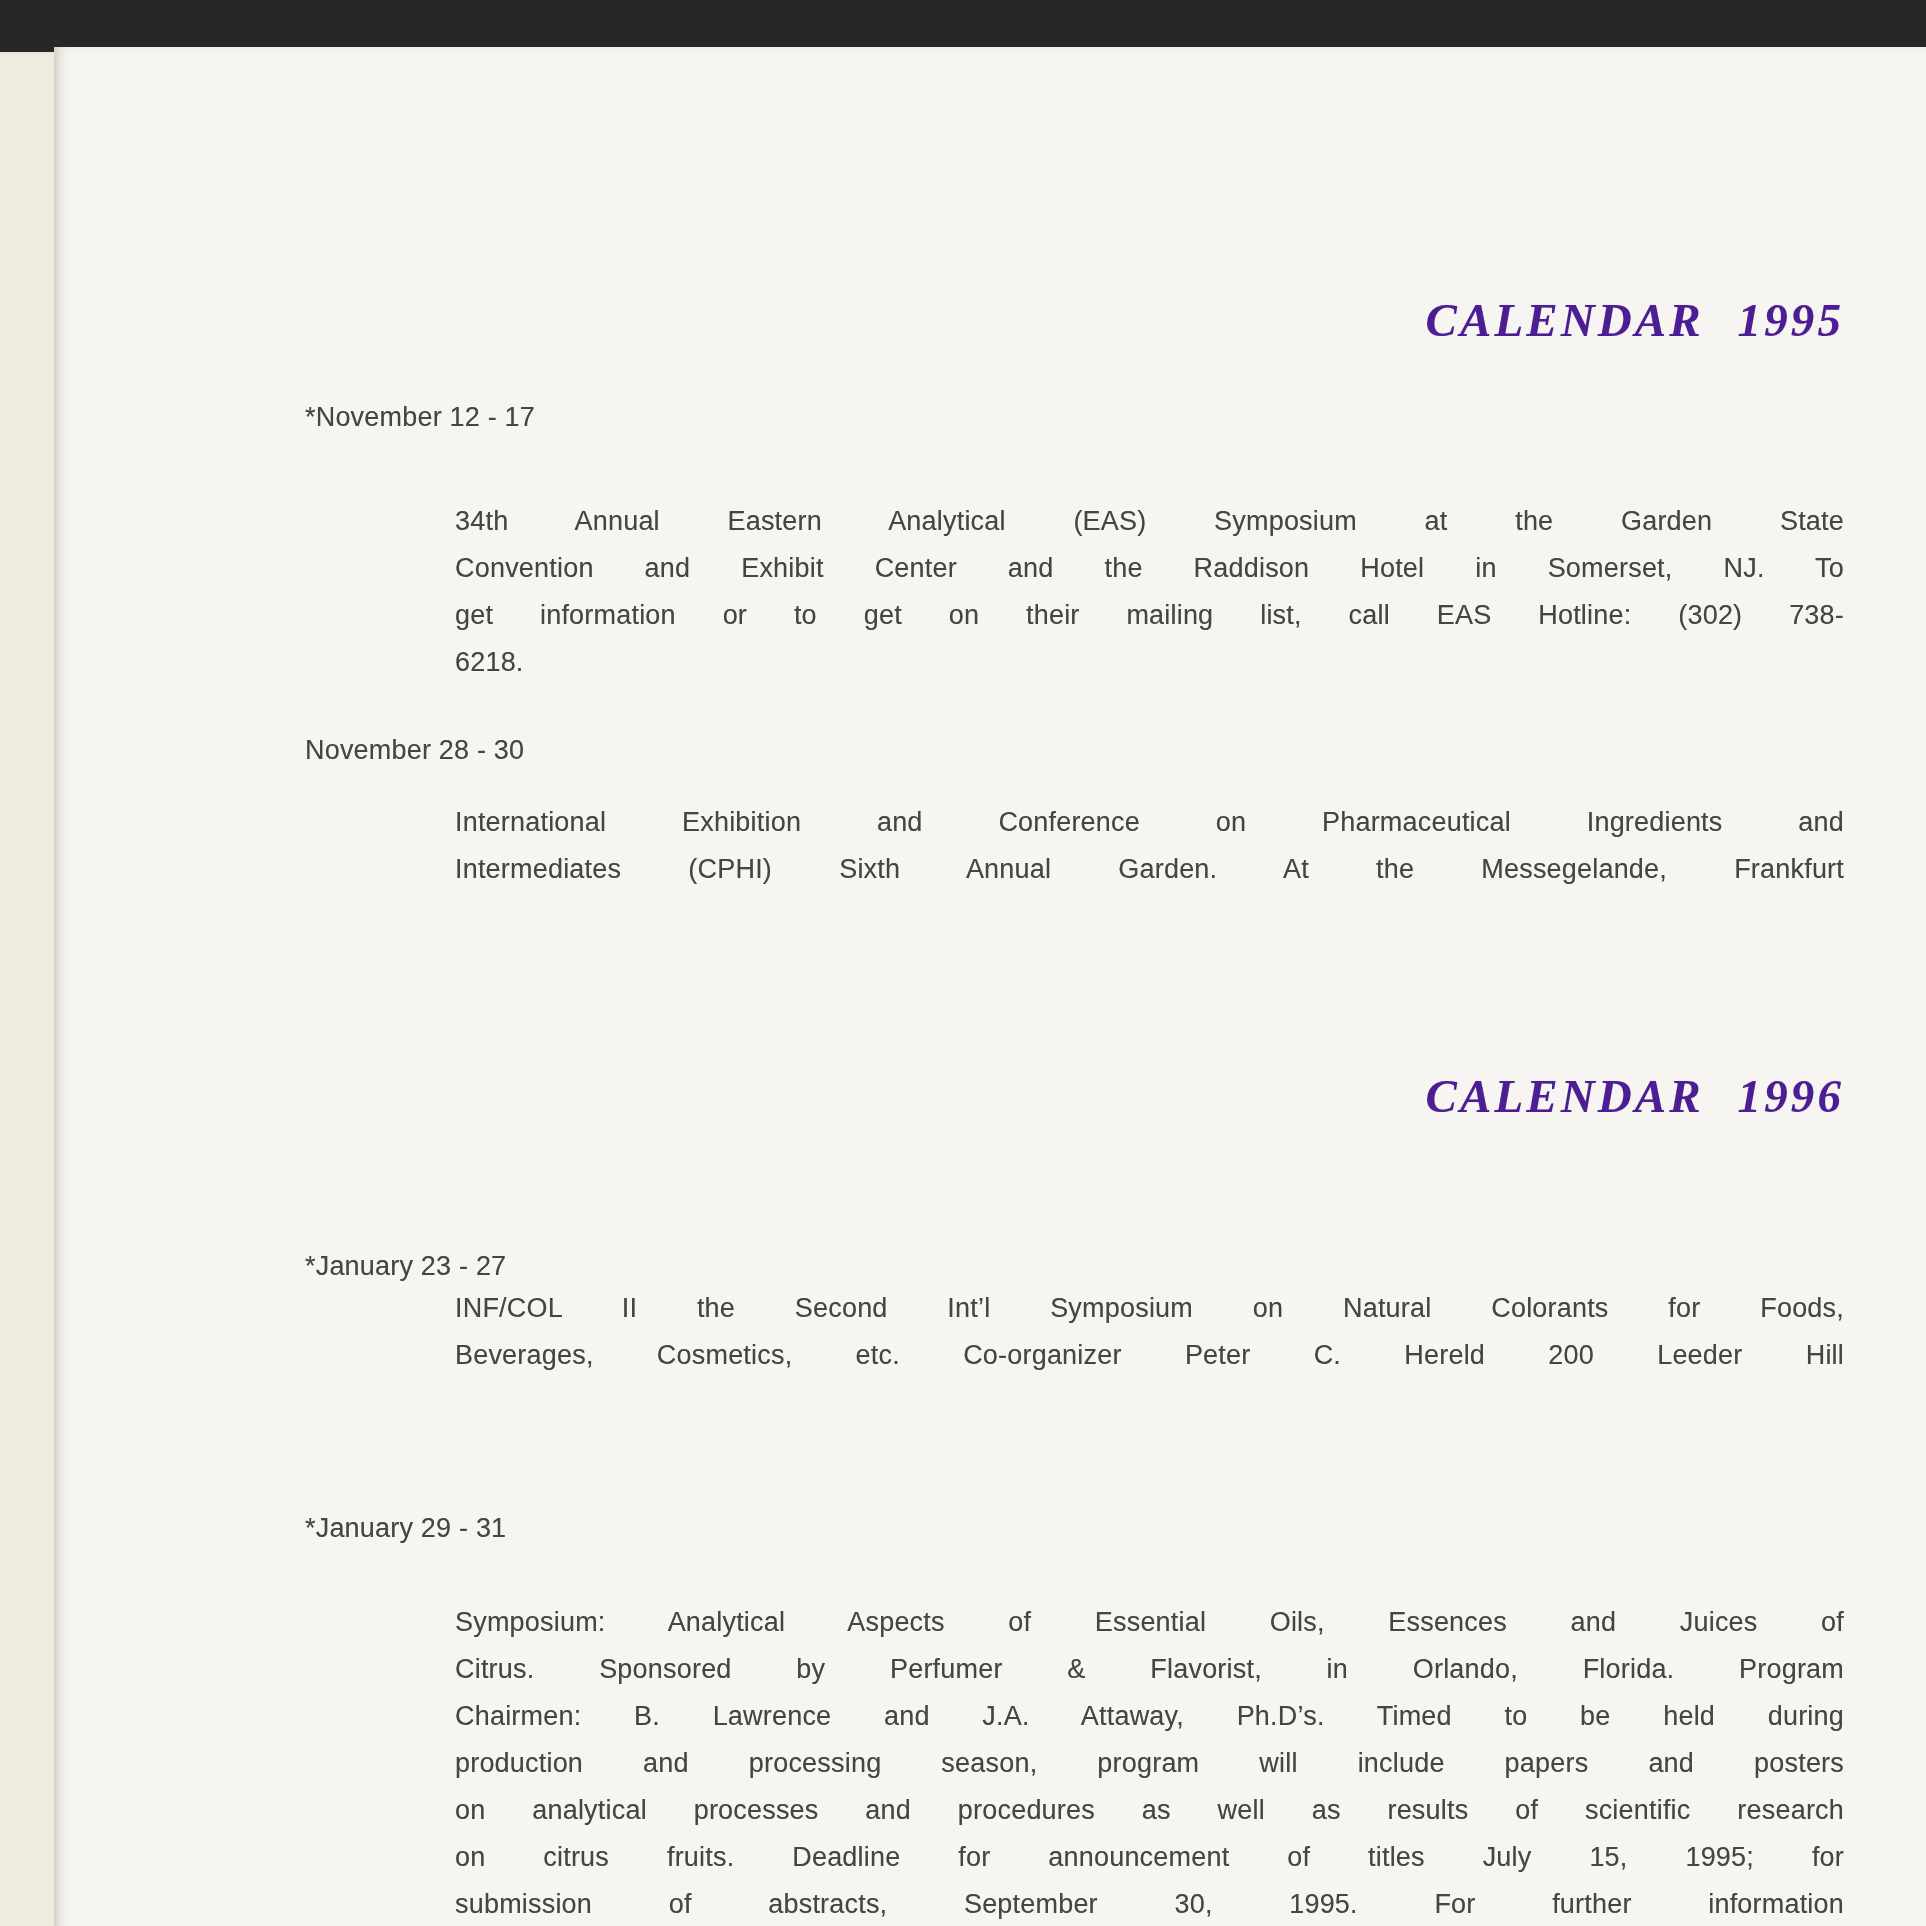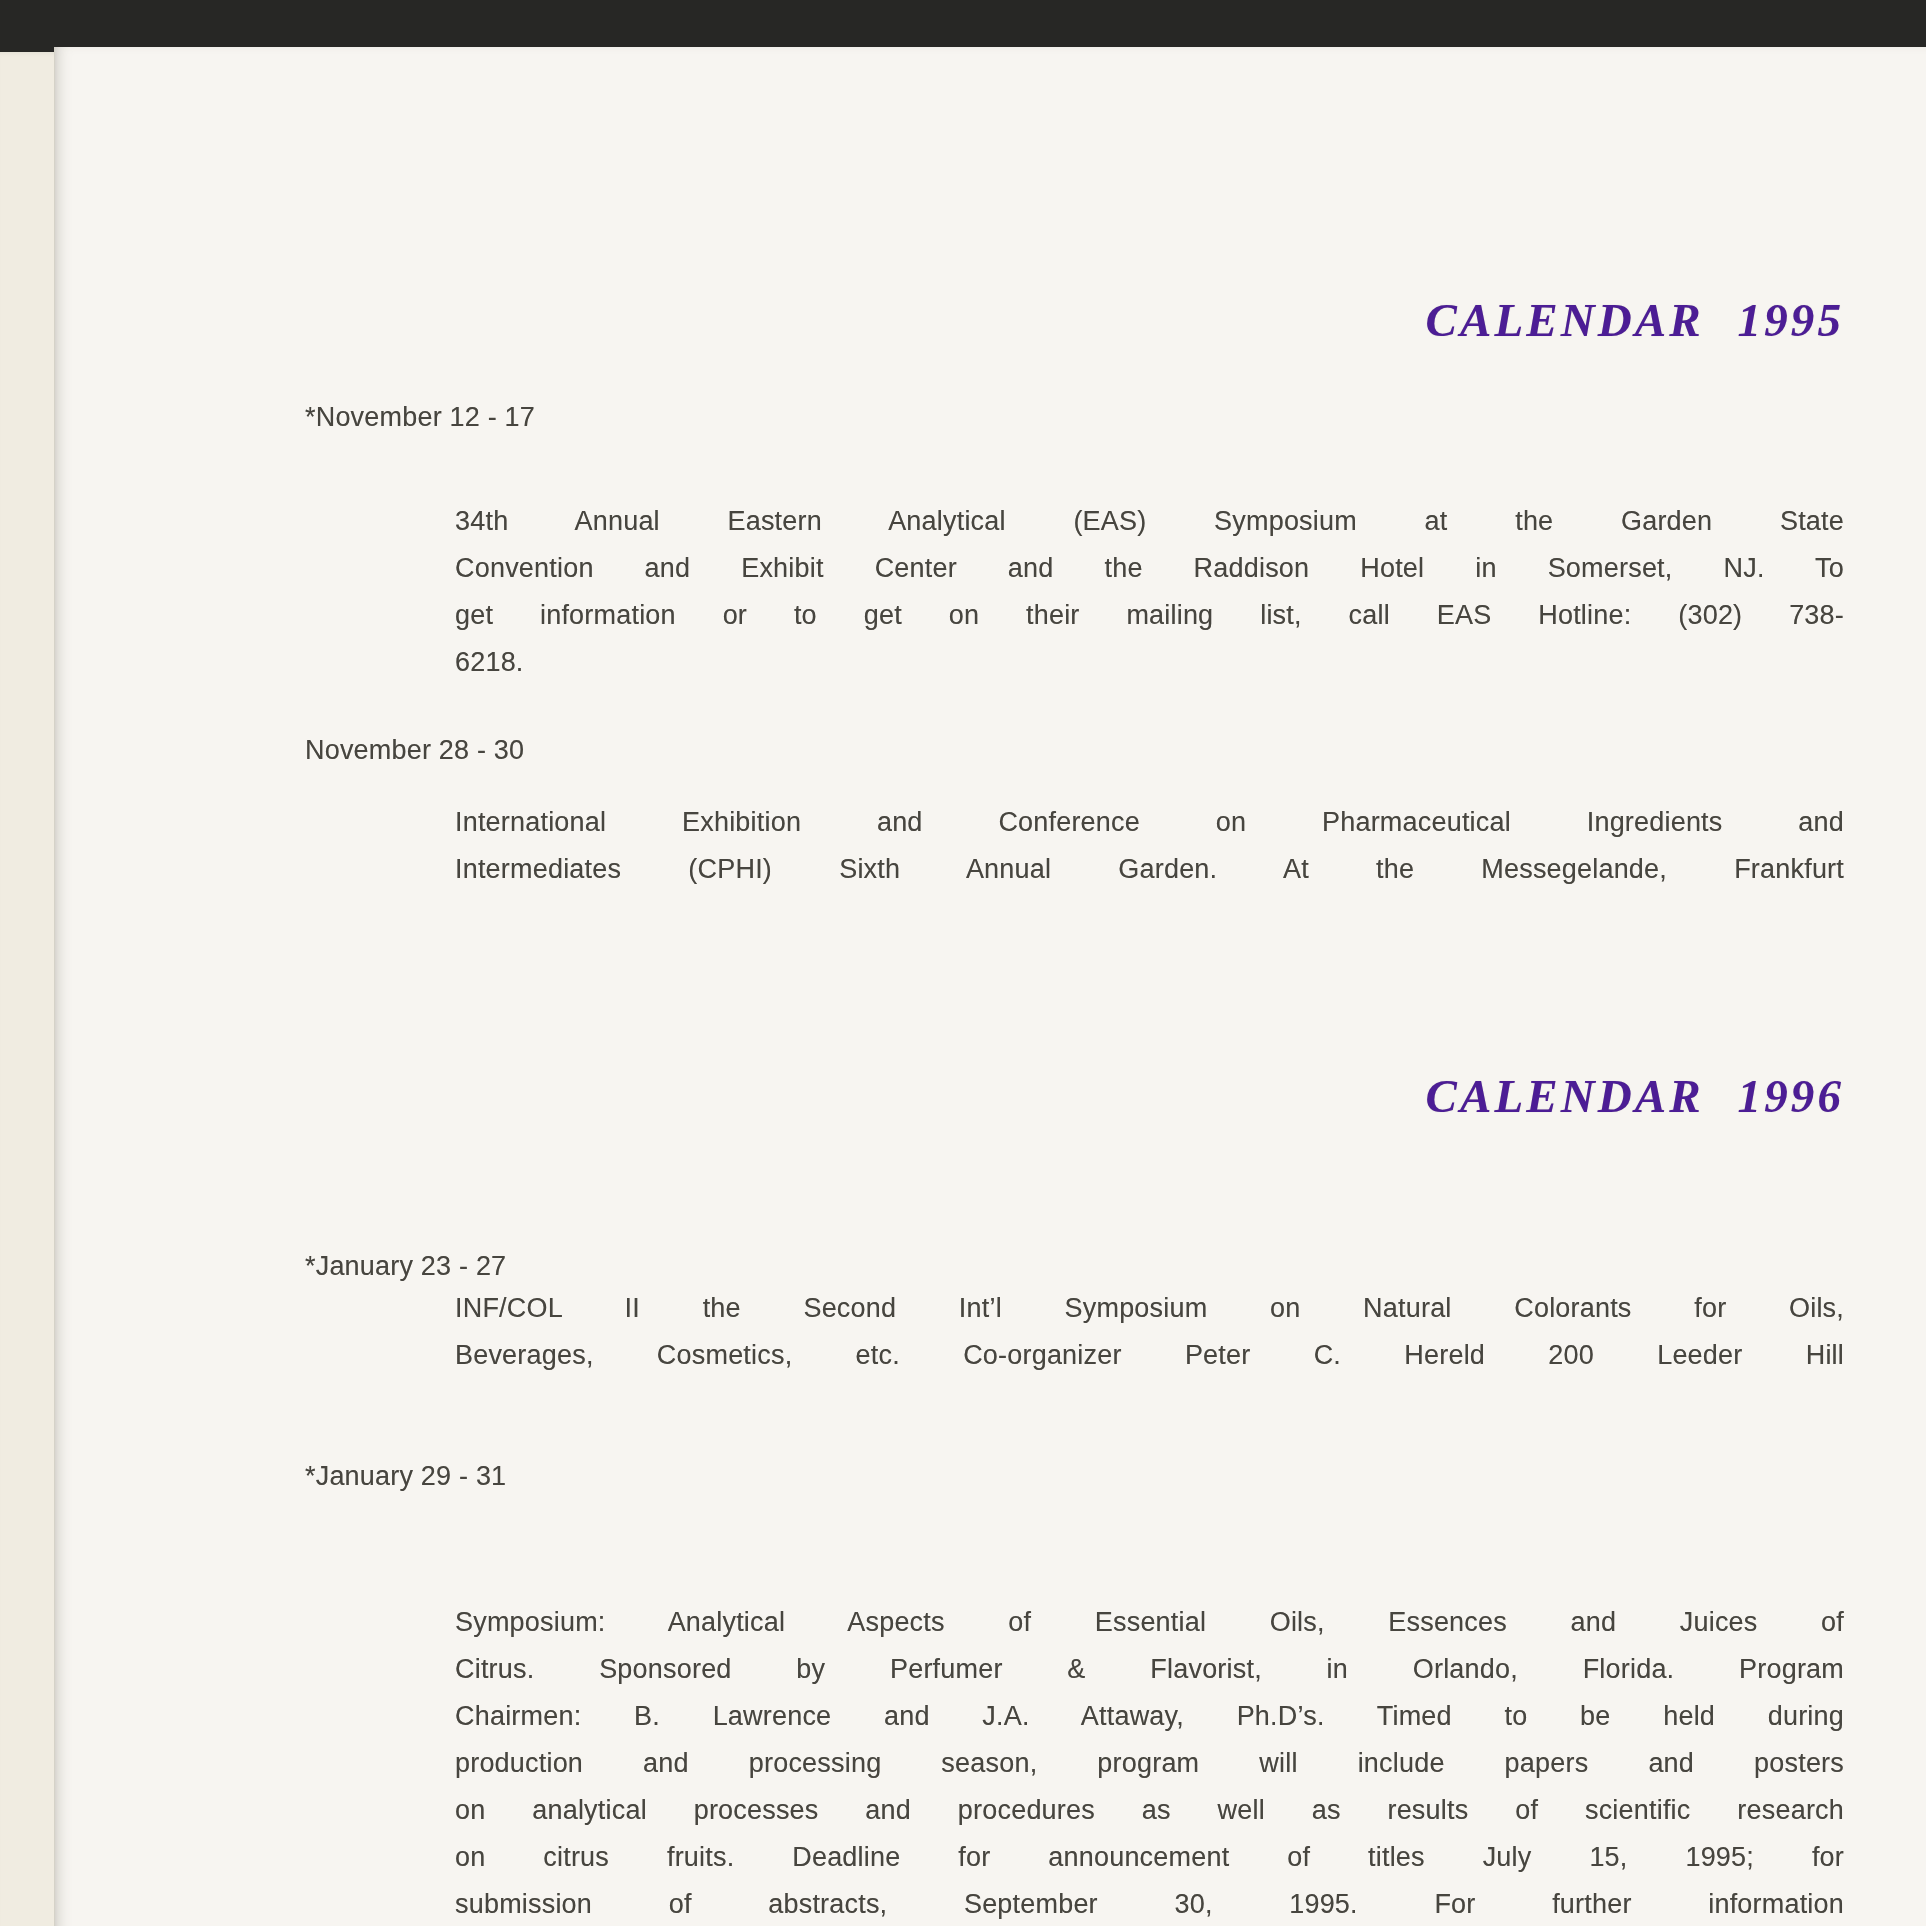--- a/index.html
+++ b/index.html
@@ -121,25 +121,25 @@
       <div class="para" style="top:752px">
         <div class="line just">International Exhibition and Conference on Pharmaceutical Ingredients and</div>
         <div class="line just">Intermediates (CPHI) Sixth Annual Garden. At the Messegelande, Frankfurt</div>
       </div>
 
       <div class="cal-title" style="top:1026px">CALENDAR 1996</div>
 
       <div class="date-heading" style="top:1196px">*January 23 - 27</div>
 
       <div class="para" style="top:1238px">
-        <div class="line just">INF/COL II the Second Int’l Symposium on Natural Colorants for Oils,</div>
+        <div class="line just">INF/COL II the Second Int’l Symposium on Natural Colorants for Foods,</div>
         <div class="line just">Beverages, Cosmetics, etc. Co-organizer Peter C. Hereld 200 Leeder Hill</div>
       </div>
 
-      <div class="date-heading" style="top:1406px">*January 29 - 31</div>
+      <div class="date-heading" style="top:1458px">*January 29 - 31</div>
 
       <div class="para" style="top:1552px">
         <div class="line just">Symposium: Analytical Aspects of Essential Oils, Essences and Juices of</div>
         <div class="line just">Citrus. Sponsored by Perfumer &amp; Flavorist, in Orlando, Florida. Program</div>
         <div class="line just">Chairmen: B. Lawrence and J.A. Attaway, Ph.D’s. Timed to be held during</div>
         <div class="line just">production and processing season, program will include papers and posters</div>
         <div class="line just">on analytical processes and procedures as well as results of scientific research</div>
         <div class="line just">on citrus fruits. Deadline for announcement of titles July 15, 1995; for</div>
         <div class="line just">submission of abstracts, September 30, 1995. For further information</div>
 

